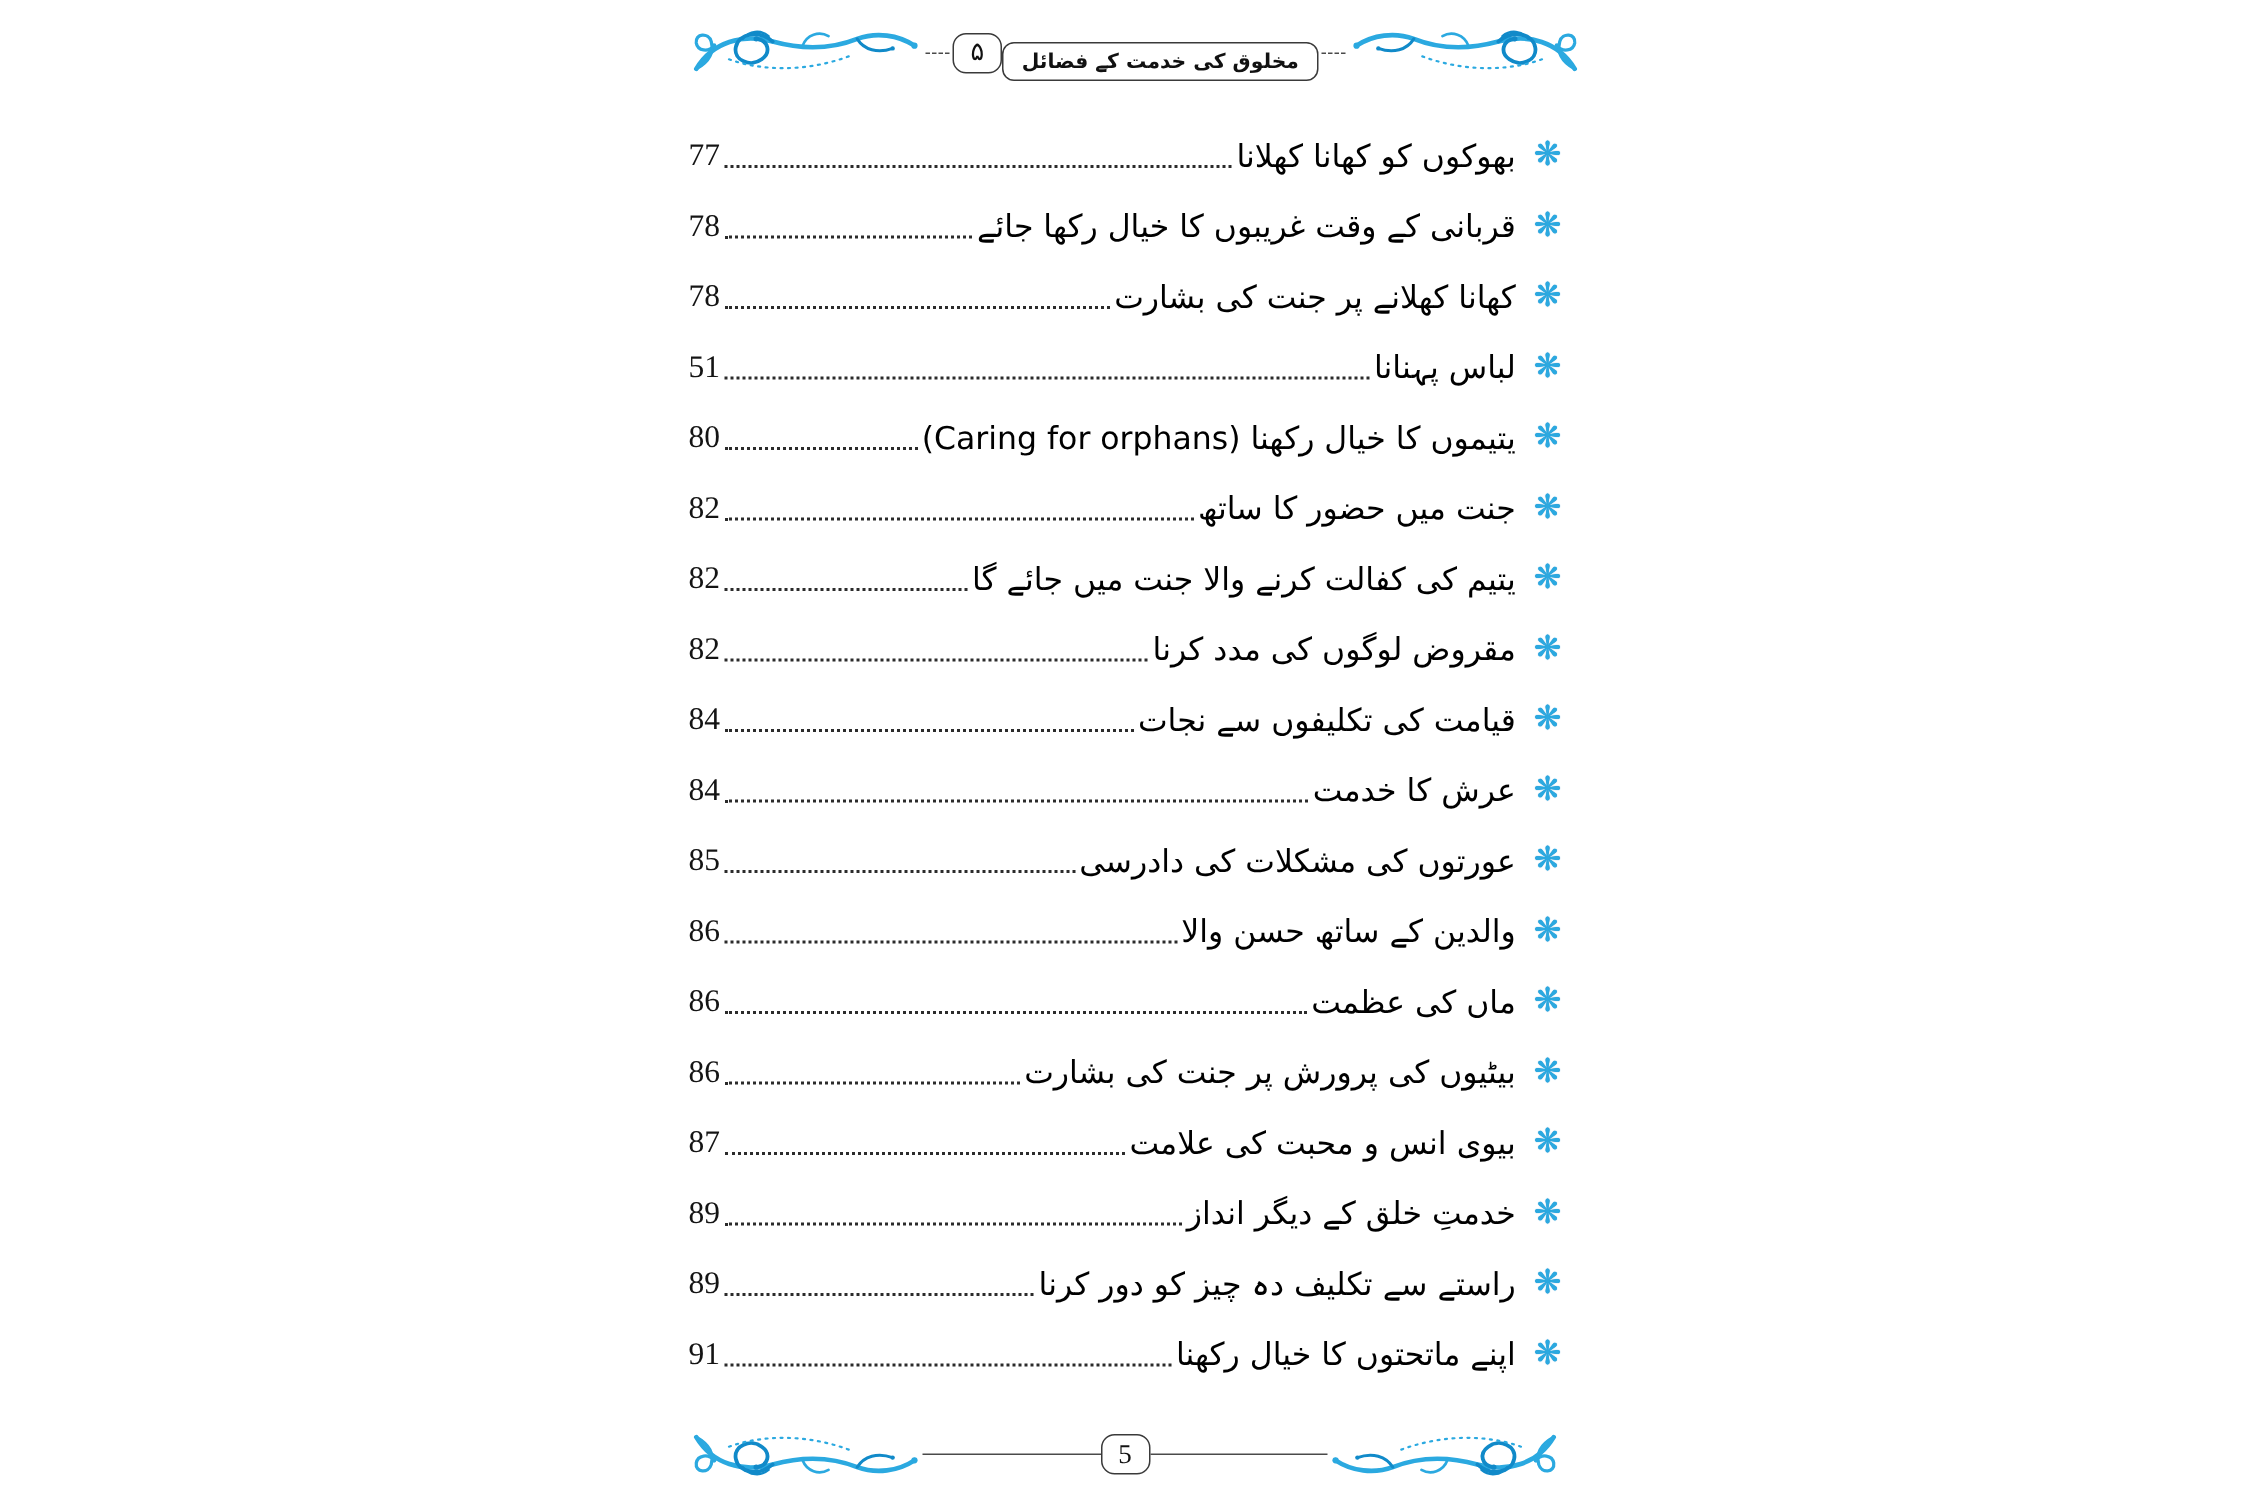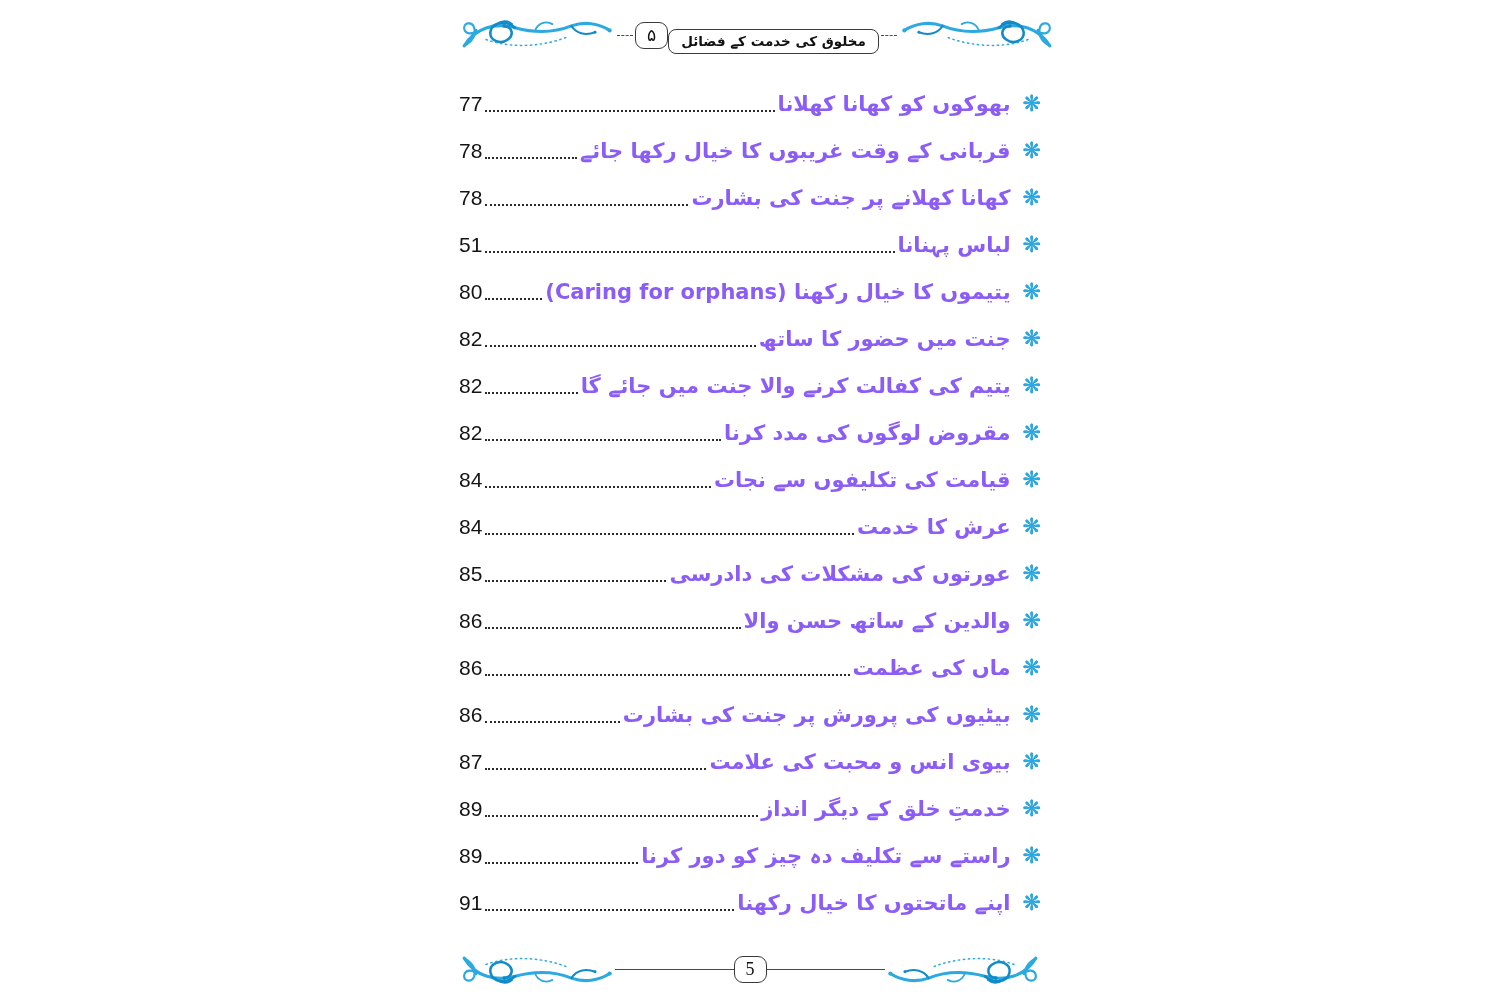--- a/index.html
+++ b/index.html
@@ -59,35 +59,35 @@
   }
   .bullet {
     flex: 0 0 auto;
     color: #2BA9E0;
     font-size: 22px; line-height: 1;
     margin-left: 12px;
     text-shadow: 0 0 0.6px #1586c8;
   }
   .entry-title {
     flex: 0 0 auto;
-    font-size: 21px; font-weight: bold;
+    font-size: 21px; font-weight: normal;
     white-space: nowrap;
-    color: #8b5cf6;
+    color: #000000;
   }
   .leader {
     flex: 1 1 auto;
     min-width: 18px;
     height: 0;
     border-bottom: 2.4px dotted #2b2b2b;
     transform: translateY(7px);
     margin: 0 3px;
   }
   .entry-page {
     flex: 0 0 auto;
-    font-family: Liberation Sans, sans-serif;
+    font-family: Liberation Serif, serif;
     font-size: 21px;
     direction: ltr;
     color: #141414;
   }
 
   .page-footer { margin-top: auto; }
   .hidden-defs { position: absolute; width: 0; height: 0; overflow: hidden; }
 </style>
 </head>
 <body>

